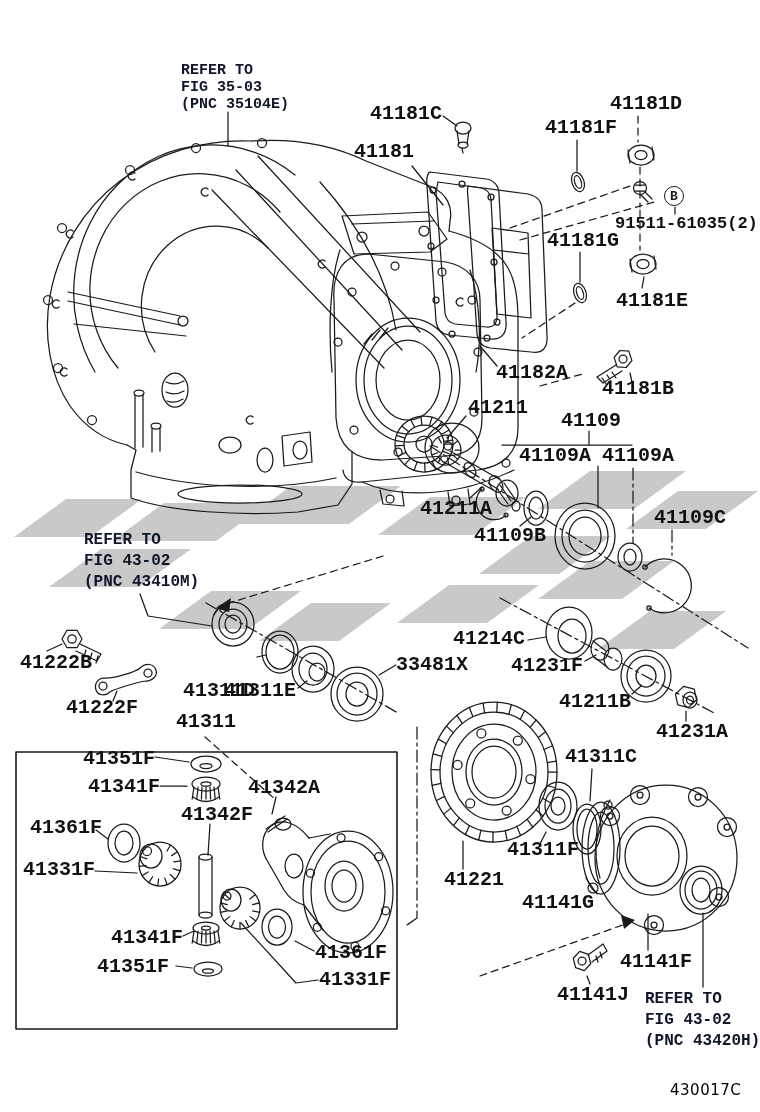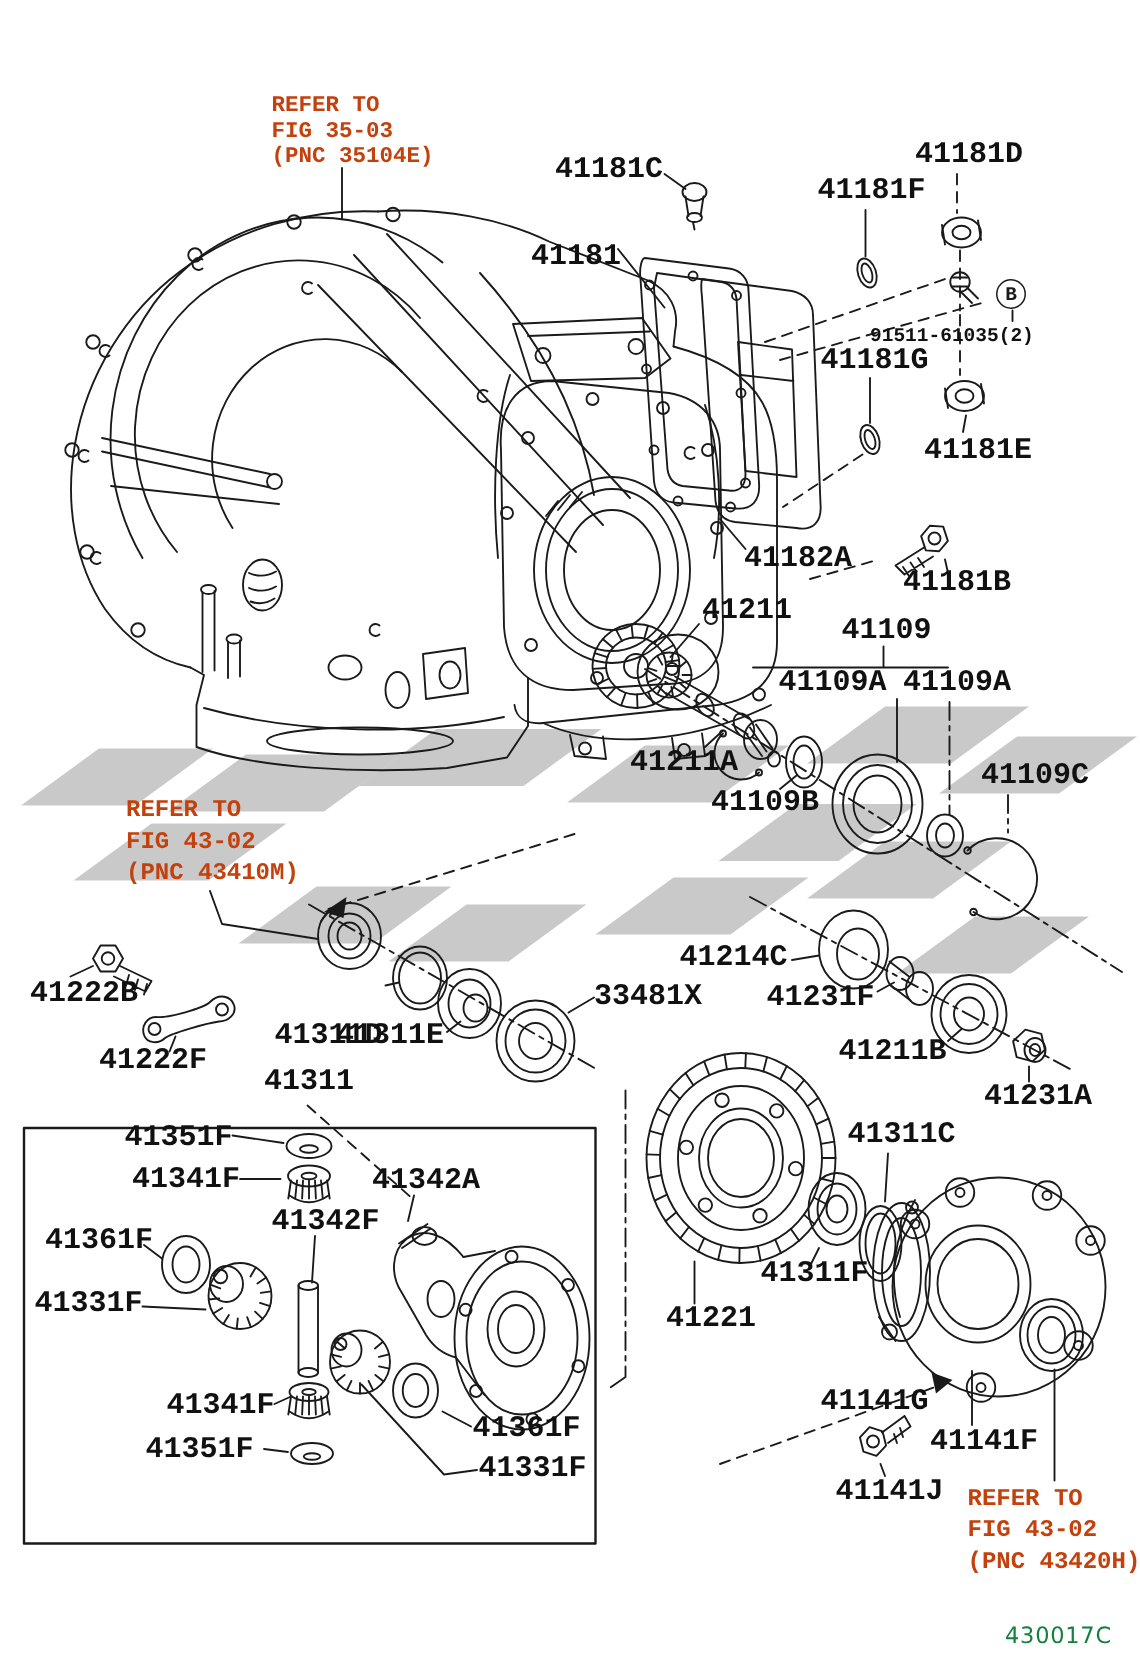--- a/index.html
+++ b/index.html
@@ -1,27 +1,27 @@
 <!DOCTYPE html>
 <html><head>
 <meta charset="utf-8">
 <style>
   html,body{margin:0;padding:0;background:#fff;}
   .stage{position:relative;width:760px;height:1112px;background:#ffffff;overflow:hidden;
          font-family:"Liberation Mono",monospace;}
   .stage svg{position:absolute;left:0;top:0;}
   .plbl{position:absolute;font-weight:700;font-size:20px;line-height:20px;color:#111;
         white-space:pre;letter-spacing:0;}
-  .note{position:absolute;font-weight:700;color:#c2410c;white-space:pre;}
+  .note{position:absolute;font-weight:700;color:#0f172a;white-space:pre;}
   .note span{display:block;}
   .badge{position:absolute;left:664px;top:186px;width:20px;height:20px;border:1.6px solid #1a1a1a;
          border-radius:50%;display:flex;align-items:center;justify-content:center;
          font-weight:700;font-size:13px;color:#1a1a1a;box-sizing:border-box;}
   .figcode{position:absolute;left:670px;top:1081px;font-family:"DejaVu Sans",sans-serif;
-           font-size:15px;color:#15803d;letter-spacing:.5px;}
+           font-size:15px;color:#000000;letter-spacing:.5px;}
 </style>
 </head>
 <body>
 
 <div class="stage">
 <svg id="art" width="760" height="1112" viewBox="0 0 760 1112">
   <g id="wm">
         <polygon points="66,499 142,499 90,537 14,537" fill="#c9c9c9"></polygon>
         <polygon points="164,503 268,503 216,541 112,541" fill="#c9c9c9"></polygon>
         <polygon points="291,486 401,486 349,524 239,524" fill="#c9c9c9"></polygon>
@@ -461,24 +461,24 @@
 
     <path stroke-dasharray="12 4 3 4" d="M430,446 L748,648 M633,468 L633,543 M672,530 L672,555 M206,603 L398,713 M500,598 L714,713 M417,727 L417,918 M417,918 L407,925"></path>
 
     <polygon fill="#1a1a1a" stroke="none" points="216,608 231,598 229,612"></polygon>
     <polygon fill="#1a1a1a" stroke="none" points="635,920 621,915 624,929"></polygon>
   </g>
 </svg>
 
 <div id="labels-layer">
       <span class="plbl" style="left: 370px; top: 104px;">41181C</span>
-      <span class="plbl" style="left: 354px; top: 142px; margin-top: 20px;">41181</span>
+      <span class="plbl" style="left: 354px; top: 142px;">41181</span>
       <span class="plbl" style="left: 545px; top: 118px;">41181F</span>
       <span class="plbl" style="left: 610px; top: 94px;">41181D</span>
-      <span class="plbl" style="left: 580px; top: 214px; font-size: 13px;">91511-61035(2)</span>
+      <span class="plbl" style="left: 615px; top: 214px; font-size: 17px;">91511-61035(2)</span>
       <span class="plbl" style="left: 547px; top: 231px;">41181G</span>
       <span class="plbl" style="left: 616px; top: 291px;">41181E</span>
       <span class="plbl" style="left: 496px; top: 363px;">41182A</span>
       <span class="plbl" style="left: 602px; top: 379px;">41181B</span>
       <span class="plbl" style="left: 468px; top: 398px;">41211</span>
       <span class="plbl" style="left: 561px; top: 411px;">41109</span>
       <span class="plbl" style="left: 519px; top: 446px;">41109A</span>
       <span class="plbl" style="left: 602px; top: 446px;">41109A</span>
       <span class="plbl" style="left: 420px; top: 499px;">41211A</span>
       <span class="plbl" style="left: 474px; top: 526px;">41109B</span>
@@ -499,21 +499,21 @@
       <span class="plbl" style="left: 248px; top: 778px;">41342A</span>
       <span class="plbl" style="left: 181px; top: 805px;">41342F</span>
       <span class="plbl" style="left: 30px; top: 818px;">41361F</span>
       <span class="plbl" style="left: 23px; top: 860px;">41331F</span>
       <span class="plbl" style="left: 111px; top: 928px;">41341F</span>
       <span class="plbl" style="left: 97px; top: 957px;">41351F</span>
       <span class="plbl" style="left: 315px; top: 943px;">41361F</span>
       <span class="plbl" style="left: 319px; top: 970px;">41331F</span>
       <span class="plbl" style="left: 507px; top: 840px;">41311F</span>
       <span class="plbl" style="left: 444px; top: 870px;">41221</span>
-      <span class="plbl" style="left: 522px; top: 925px; margin-left: 25px;">41141G</span>
+      <span class="plbl" style="left: 522px; top: 893px;">41141G</span>
       <span class="plbl" style="left: 620px; top: 952px;">41141F</span>
       <span class="plbl" style="left: 557px; top: 985px;">41141J</span>
       <div class="note" style="left: 181px; top: 62px; font-size: 15px; line-height: 17px;"><span>REFER TO</span><span>FIG 35-03</span><span>(PNC 35104E)</span></div>
       <div class="note" style="left: 84px; top: 530px; font-size: 16px; line-height: 21px;"><span>REFER TO</span><span>FIG 43-02</span><span>(PNC 43410M)</span></div>
       <div class="note" style="left: 645px; top: 989px; font-size: 16px; line-height: 21px;"><span>REFER TO</span><span>FIG 43-02</span><span>(PNC 43420H)</span></div>
     </div>
 
 <div class="badge">
       <span>B</span>
     </div>

